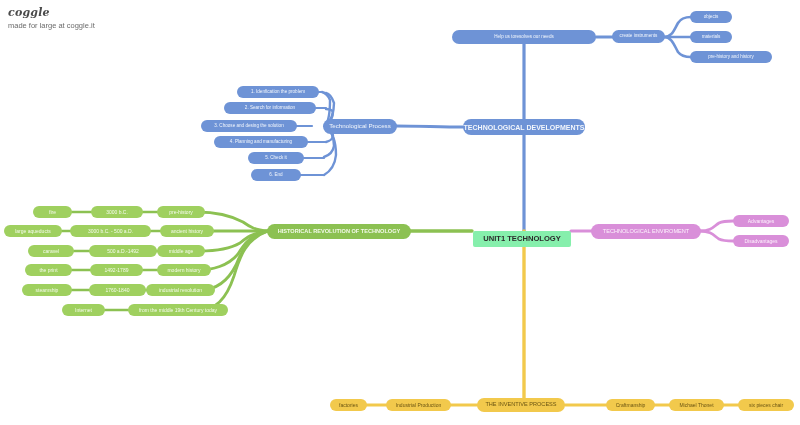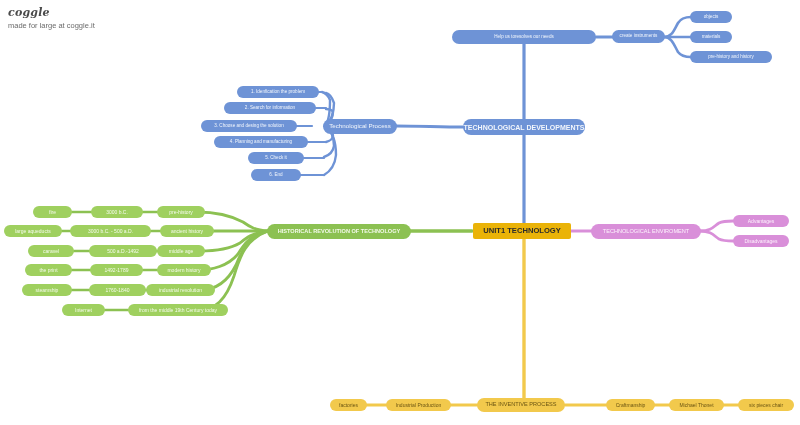--- a/index.html
+++ b/index.html
@@ -14,21 +14,21 @@
   .logo .sub{font-size:7.5px;color:#6b6b6b;margin-top:2px;}
 
   .node{position:absolute;box-sizing:border-box;display:flex;align-items:center;
         justify-content:center;text-align:center;border-radius:999px;
         white-space:nowrap;line-height:1;}
 
   
   .blue  {background:#6e93d6;color:#f2f6fc;}
   .green {background:#8cc152;color:#f3faea;}
   .greenL{background:#9fd05f;color:#f5fbec;}
-  .gray  {background:#eab308;color:#2b2b2b;}
+  .gray  {background:#86efac;color:#2b2b2b;margin-top:8px;}
   .purple{background:#d98fd9;color:#fdf3fd;}
   .yellow{background:#f2c94c;color:#6b5512;}
 
   .t5 {font-size:4.6px;}
   .t55{font-size:5px;}
   .t6 {font-size:5.6px;}
   .t65{font-size:6.2px;}
   .t7 {font-size:7px;}
   .t8 {font-size:7.6px;}
   .bold{font-weight:bold;}

